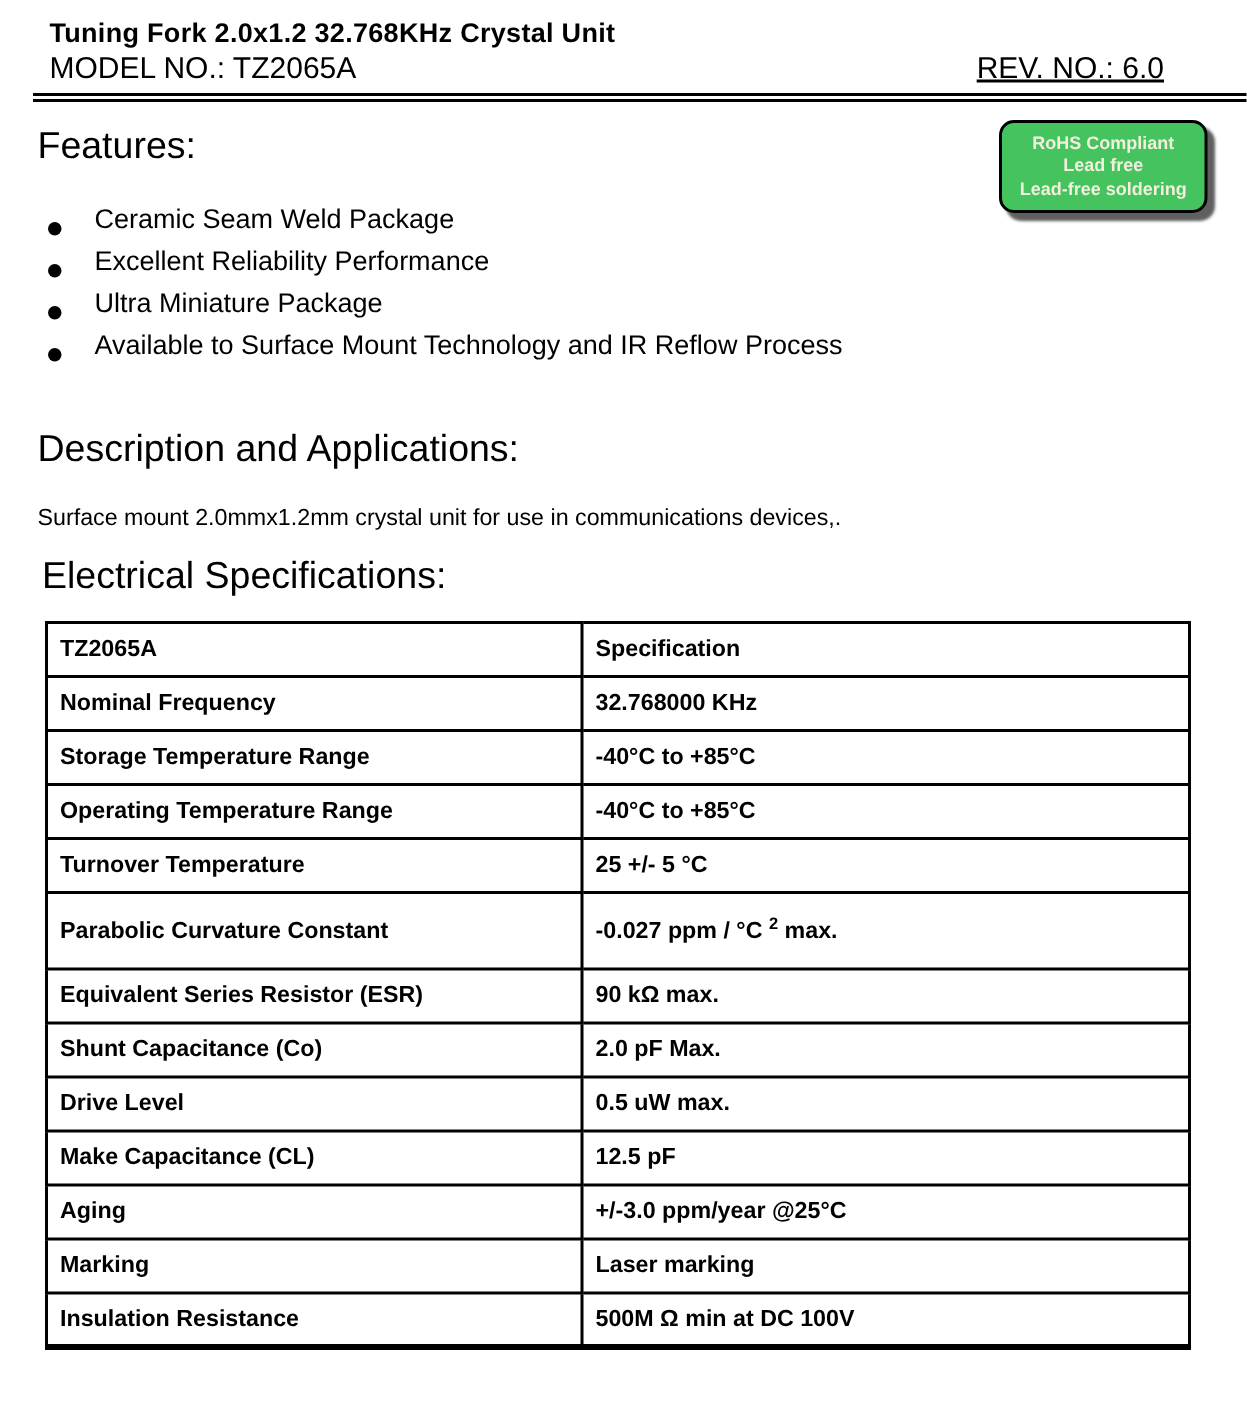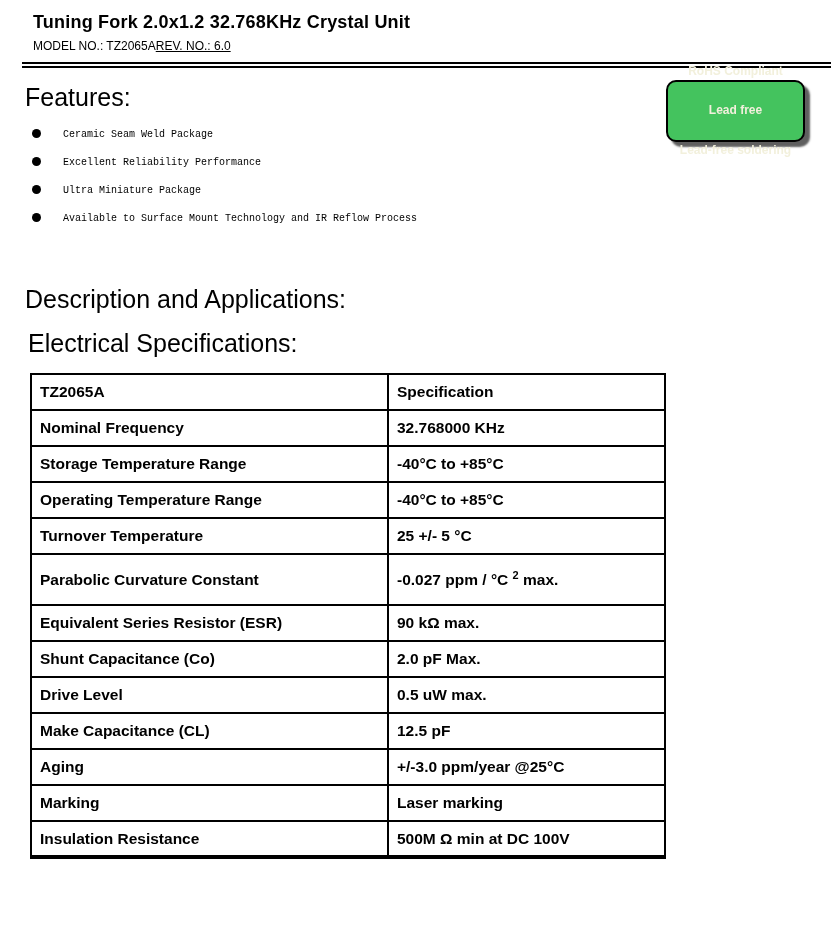--- a/index.html
+++ b/index.html
@@ -8,58 +8,57 @@
     width: 831px; height: 951px;
     font-family: "Liberation Sans", sans-serif;
     color: #000;
     position: relative;
     overflow: hidden;
   }
   .page { padding: 10px 8px 0 25px; position: relative; width: 831px; height: 951px; }
 
   
   .doc-title { font-size: 18px; font-weight: bold; margin-left: 8px; line-height: 24px; letter-spacing: 0.2px; }
-  .model-row { display: flex; margin-left: 8px; margin-top: 1px; font-size: 12px; line-height: 22px; }
+  .model-row { display: flex; justify-content: space-between; margin-left: 8px; margin-top: 1px; font-size: 20px; line-height: 22px; }
   .model-row .rev { margin-right: 47px; text-decoration: underline; }
   .double-rule { margin: 5px -24px 0 -3px; height: 6px; border-top: 2px solid #000; border-bottom: 2px solid #000; }
 
   
   .section-heading { font-size: 25px; font-weight: normal; line-height: 32px; }
   .features-heading { margin-top: 13px; }
   .desc-heading { margin-top: 42px; }
   .spec-heading { margin-top: 12px; margin-left: 3px; }
 
   
   .feature-list { margin-top: 16px; list-style: none; }
-  .feature-item { display: flex; align-items: flex-start; height: 28px; font-size: 10px; font-family: Liberation Mono, monospace; }
+  .feature-item { display: flex; align-items: flex-end; height: 28px; font-size: 18px; }
   .bullet-dot { width: 9px; height: 9px; border-radius: 50%; background: #000; margin-left: 7px; margin-right: 22px; flex: 0 0 auto; }
 
   
   .rohs-badge {
     position: absolute; top: 80px; right: 26px;
     width: 139px; height: 62px;
     background: #44c35e;
     border: 2px solid #000;
     border-radius: 10px;
     box-shadow: 5px 5px 2px #5f5f5f;
     color: #f2f0dc;
     font-size: 12px; font-weight: bold;
     text-align: center;
     display: flex; flex-direction: column; justify-content: center;
     line-height: 15.5px;
-    gap: 24px;
   }
 
   
   .desc-body { margin-top: 21px; font-size: 15.5px; line-height: 20px; }
 
   
   table.spec-table {
     margin: 14px 0 0 5px;
-    width: 636px;
+    width: 764px;
     border-collapse: collapse;
     border: 2px solid #000;
     border-bottom-width: 4px;
   }
   .spec-table td, .spec-table th {
     border: 2px solid #000;
     font-size: 15.5px;
     font-weight: bold;
     text-align: left;
     vertical-align: middle;
@@ -106,20 +105,21 @@
       <span class="bullet-dot"></span>
       <span>Ultra Miniature Package</span>
     </li>
     <li class="feature-item">
       <span class="bullet-dot"></span>
       <span>Available to Surface Mount Technology and IR Reflow Process</span>
     </li>
   </ul>
 
   <div class="section-heading desc-heading">Description and Applications:</div>
+  <div class="desc-body">Surface mount 2.0mmx1.2mm crystal unit for use in communications devices,.</div>
 
   <div class="section-heading spec-heading">Electrical Specifications:</div>
 
   <table class="spec-table">
     <tbody>
       <tr>
         <th class="col-param">TZ2065A</th>
         <th>Specification</th>
       </tr>
       <tr>

